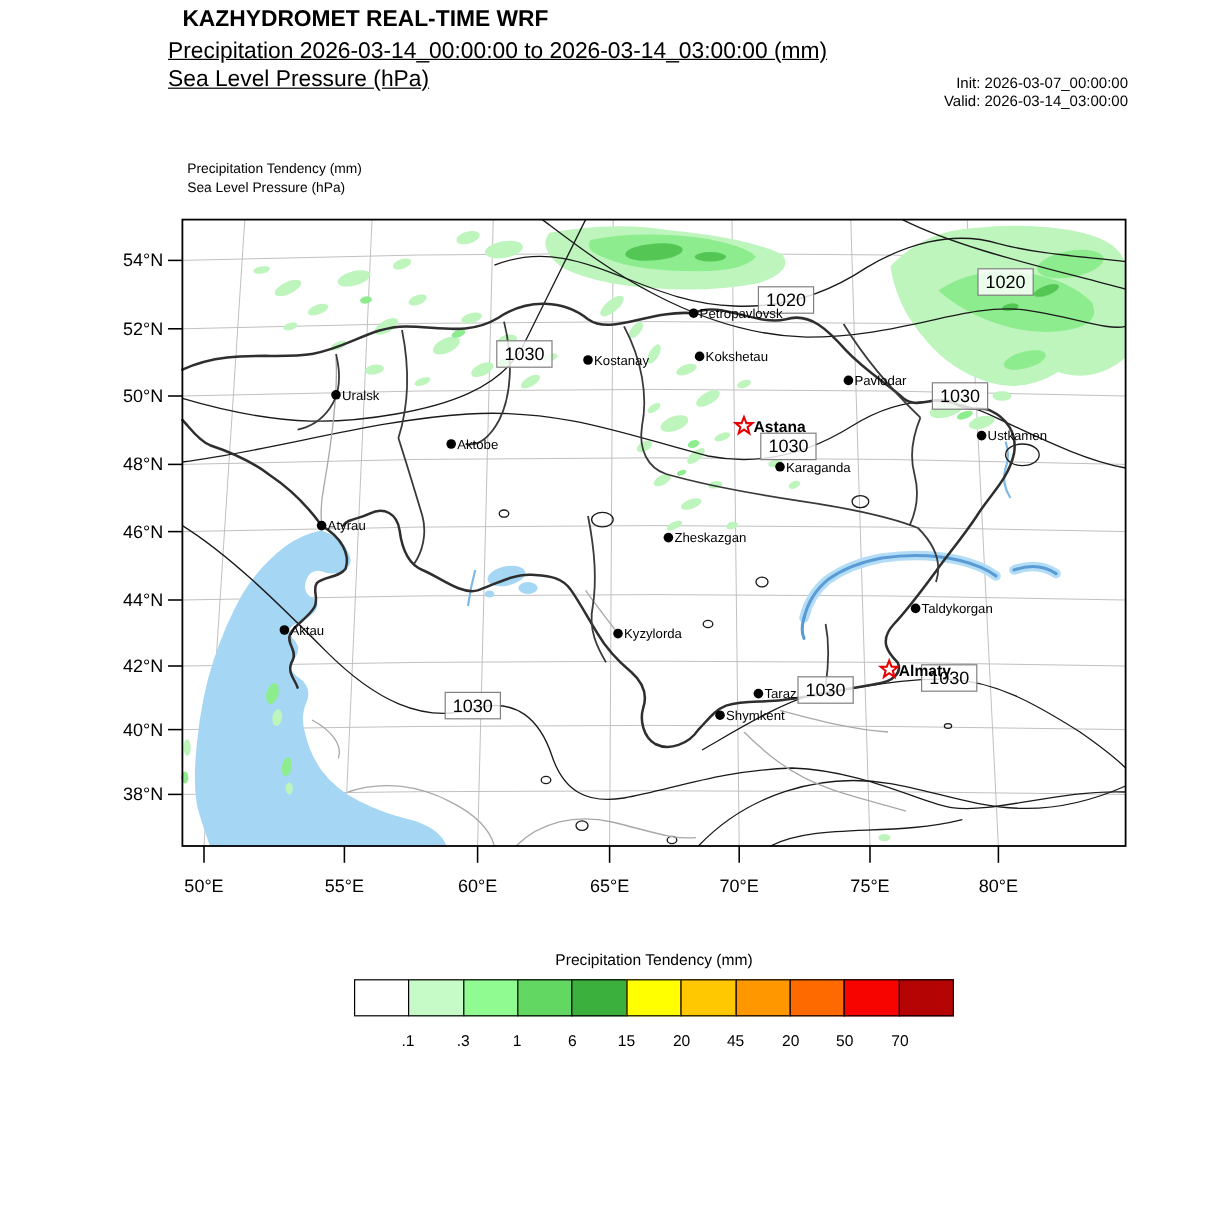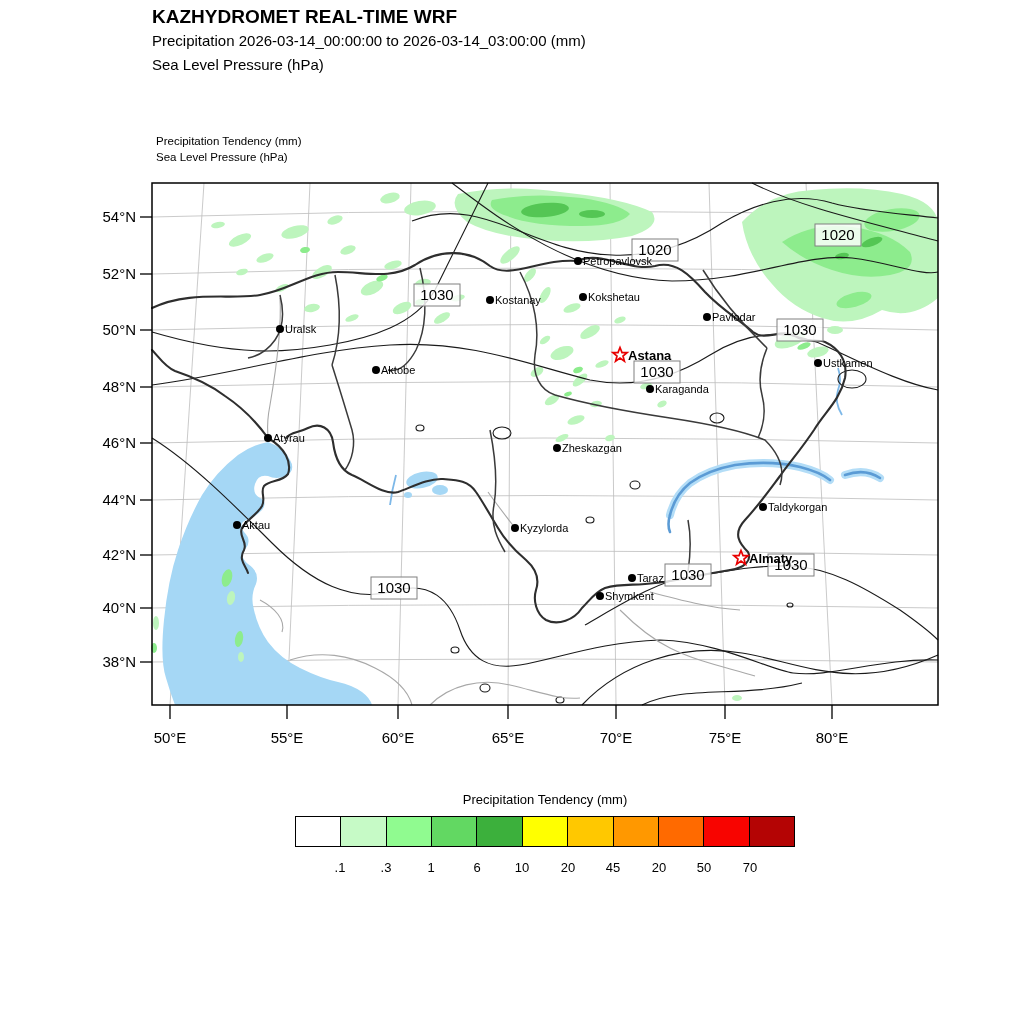--- a/index.html
+++ b/index.html
@@ -1,19 +1,19 @@
 <!DOCTYPE html>
 <html><head>
 <meta charset="utf-8">
 <style>
   html,body{margin:0;padding:0;background:#fff;}
   .page{position:relative;width:1024px;height:1024px;background:#fff;overflow:hidden;
         font-family:"Liberation Sans",sans-serif;color:#000;}
   .title{position:absolute;left:152px;top:6px;font-size:19px;font-weight:bold;white-space:nowrap;text-align:center;}
-  .sub{position:absolute;left:152px;font-size:15px;white-space:nowrap;}
+  .sub{position:absolute;left:140px;font-size:19px;white-space:nowrap;text-decoration:underline;}
   .sub1{top:32px}.sub2{top:56px}
   .initblock{position:absolute;right:84px;top:62px;font-size:12.5px;text-align:right;line-height:15px;}
   .keyline{position:absolute;left:156px;font-size:11.5px;white-space:nowrap;}
   .key1{top:135px}.key2{top:151px}
   svg.map{position:absolute;left:90px;top:180px;}
   .grat{stroke:#bdbdbd;stroke-width:0.8;fill:none;}
   .contour{stroke:#1a1a1a;stroke-width:1.1;fill:none;}
   .border{stroke:#2e2e2e;stroke-width:2.1;fill:none;stroke-linejoin:round;stroke-linecap:round;}
   .border2{stroke:#3a3a3a;stroke-width:1.5;fill:none;stroke-linejoin:round;}
   .gray{stroke:#a8a8a8;stroke-width:1.1;fill:none;}
@@ -39,20 +39,24 @@
   .cbar-ticks span{position:absolute;transform:translateX(-50%);font-size:13px;}
 </style>
 </head>
 <body>
 
 <div class="page">
 
   <div class="title">KAZHYDROMET REAL-TIME WRF</div>
   <div class="sub sub1">Precipitation 2026-03-14_00:00:00 to 2026-03-14_03:00:00 (mm)</div>
   <div class="sub sub2">Sea Level Pressure  (hPa)</div>
+  <div class="initblock">
+    <div>Init: 2026-03-07_00:00:00</div>
+    <div>Valid: 2026-03-14_03:00:00</div>
+  </div>
 
   <div class="keyline key1">Precipitation Tendency   (mm)</div>
   <div class="keyline key2">Sea Level Pressure   (hPa)</div>
 
   <svg class="map" width="870" height="585" viewBox="0 0 870 585">
 
     <g>
       <path class="grat" d="M62,37 Q455,25 848,37"></path>
       <path class="grat" d="M62,94 Q455,82 848,94"></path>
       <path class="grat" d="M62,150 Q455,139 848,150"></path>
@@ -357,21 +361,21 @@
     <div class="cell" style="background: rgb(255, 152, 0);"></div>
     <div class="cell" style="background: rgb(255, 106, 0);"></div>
     <div class="cell" style="background: rgb(248, 4, 0);"></div>
     <div class="cell" style="background: rgb(180, 4, 4);"></div>
   </div>
   <div class="cbar-ticks">
     <span style="left:45px">.1</span>
     <span style="left:91px">.3</span>
     <span style="left:136px">1</span>
     <span style="left:182px">6</span>
-    <span style="left:227px">10</span>
+    <span style="left:227px">15</span>
     <span style="left:273px">20</span>
     <span style="left:318px">45</span>
     <span style="left:364px">20</span>
     <span style="left:409px">50</span>
     <span style="left:455px">70</span>
   </div>
 
 </div>
 
 </body></html>

